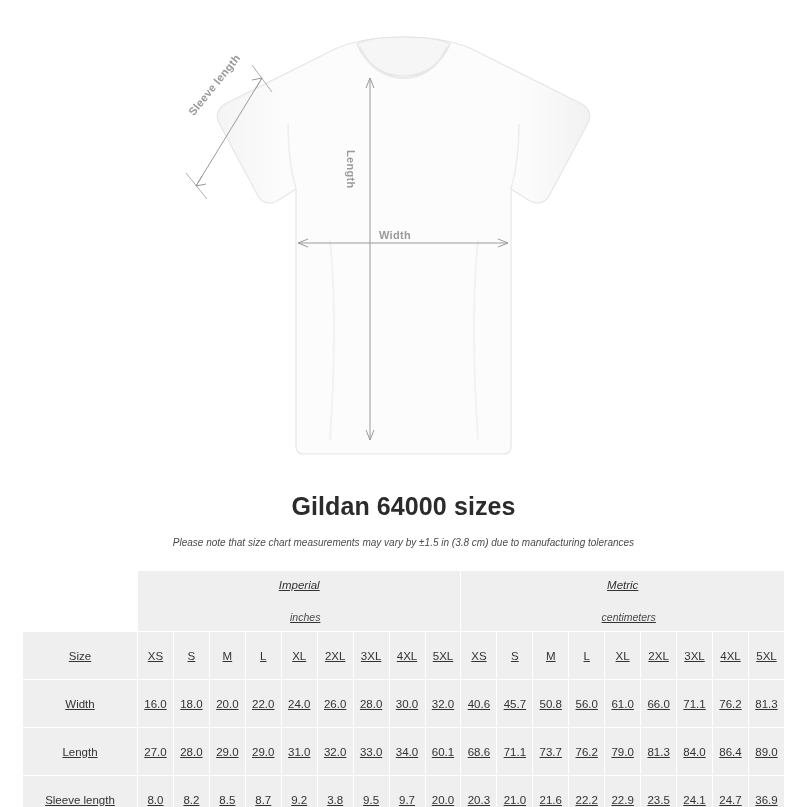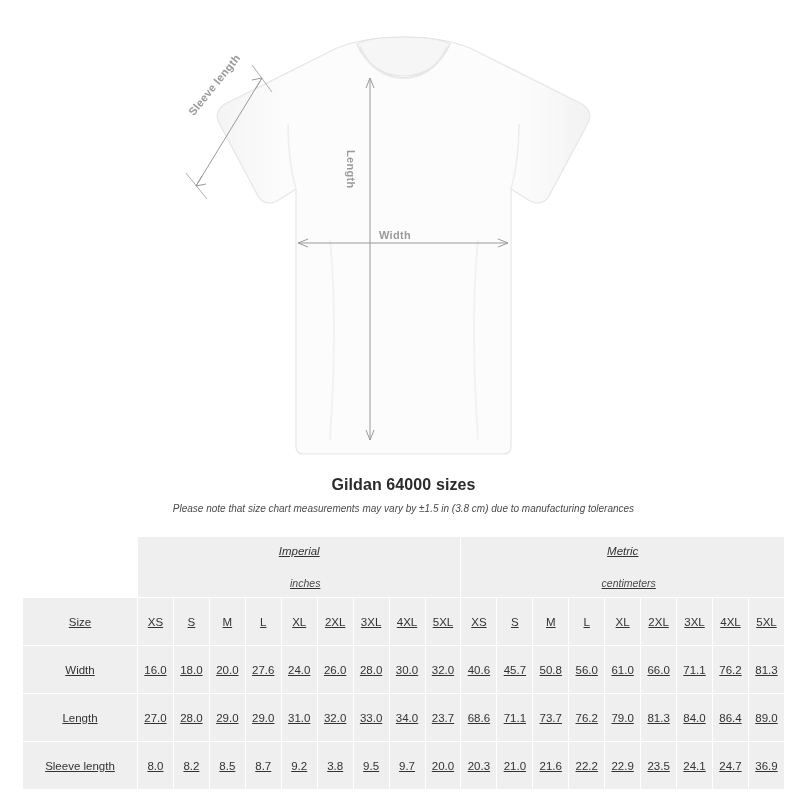--- a/index.html
+++ b/index.html
@@ -55,24 +55,24 @@
   }
   .lbl-width {
     left: 379px;
     top: 229px;
     white-space: nowrap;
   }
 
   
   .chart-title {
     text-align: center;
-    font-size: 16px;
+    font-size: 25px;
     font-weight: bold;
     color: #2b2b2b;
-    margin: 0;
+    margin: 16px;
     padding-top: 6px;
     letter-spacing: 0.1px;
   }
   .chart-note {
     text-align: center;
     font-size: 10px;
     font-style: italic;
     color: #4a4a4a;
     margin: 9px 0 0 0;
   }
@@ -241,21 +241,21 @@
           <td class="size-head">3XL</td>
           <td class="size-head">4XL</td>
           <td class="size-head">5XL</td>
         </tr>
 
         <tr>
           <td class="row-head">Width</td>
           <td>16.0</td>
           <td>18.0</td>
           <td>20.0</td>
-          <td>27.6</td>
+          <td>22.0</td>
           <td>24.0</td>
           <td>26.0</td>
           <td>28.0</td>
           <td>30.0</td>
           <td>32.0</td>
           <td>40.6</td>
           <td>45.7</td>
           <td>50.8</td>
           <td>56.0</td>
           <td>61.0</td>
@@ -268,21 +268,21 @@
         <tr>
           <td class="row-head">Length</td>
           <td>27.0</td>
           <td>28.0</td>
           <td>29.0</td>
           <td>29.0</td>
           <td>31.0</td>
           <td>32.0</td>
           <td>33.0</td>
           <td>34.0</td>
-          <td>23.7</td>
+          <td>60.1</td>
           <td>68.6</td>
           <td>71.1</td>
           <td>73.7</td>
           <td>76.2</td>
           <td>79.0</td>
           <td>81.3</td>
           <td>84.0</td>
           <td>86.4</td>
           <td>89.0</td>
         </tr>

